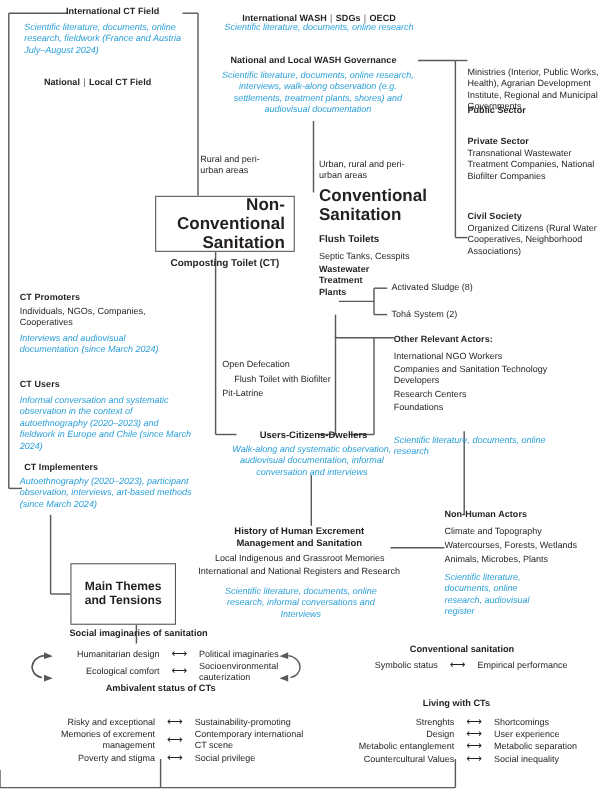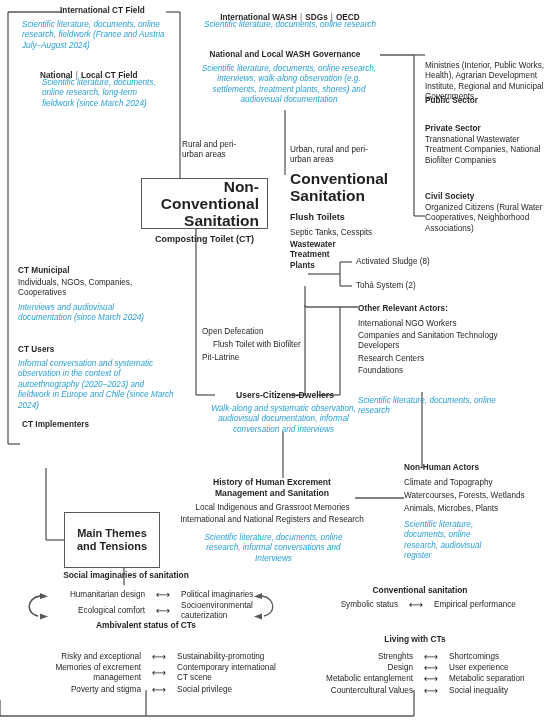--- a/index.html
+++ b/index.html
@@ -110,21 +110,20 @@
   </svg>
 
   <div class="n hd rt" style="left:60px;top:6px;width:110px;">International CT Field</div>
 
   <div class="n mt rt" style="left:22px;top:20px;width:148px;">Scientific literature, documents, online research, fieldwork (France and Austria July–August 2024)</div>
 
   <div class="n rt" style="left:40px;top:64px;width:130px;">
     <span class="hd">National</span><span class="hd sep">|</span><span class="hd">Local CT Field</span>
   </div>
 
-  <div class="n mt rt" style="left:42px;top:78px;width:128px;">Scientific literature, documents, online research, long-term fieldwork (since March 2024)</div>
 
   <div class="n ctr" style="left:195px;top:6px;width:190px;">
     <span class="hd">International WASH</span><span class="hd sep">|</span><span class="hd">SDGs</span><span class="hd sep">|</span><span class="hd">OECD</span>
   </div>
 
   <div class="n mt ctr" style="left:200px;top:20px;width:180px;">Scientific literature, documents, online research</div>
 
   <div class="n hd ctr" style="left:190px;top:50px;width:190px;">National and Local WASH Governance</div>
 
   <div class="n mt ctr" style="left:196px;top:64px;width:186px;">Scientific literature, documents, online research, interviews, walk-along observation (e.g. settlements, treatment plants, shores) and audiovisual documentation</div>
@@ -163,28 +162,29 @@
 
   <div class="n hd lf" style="left:290px;top:240px;width:60px;">
     <span>Wastewater</span><br>
     <span>Treatment</span><br>
     <span>Plants</span>
   </div>
 
   <div class="n bd lf" style="left:356px;top:257px;width:110px;">Activated Sludge (8)</div>
   <div class="n bd lf" style="left:356px;top:281px;width:110px;">Tohá System (2)</div>
 
-  <div class="n hd lf" style="left:18px;top:266px;width:160px;">CT Municipal</div>
+  <div class="n hd lf" style="left:18px;top:266px;width:160px;">CT Promoters</div>
   <div class="n bd lf" style="left:18px;top:278px;width:150px;">Individuals, NGOs, Companies, Cooperatives</div>
   <div class="n mt lf" style="left:18px;top:303px;width:152px;">Interviews and audiovisual documentation (since March 2024)</div>
 
   <div class="n hd lf" style="left:18px;top:345px;width:160px;">CT Users</div>
   <div class="n mt lf" style="left:18px;top:359px;width:158px;">Informal conversation and systematic observation in the context of autoethnography (2020–2023) and fieldwork in Europe and Chile (since March 2024)</div>
 
   <div class="n hd lf" style="left:22px;top:420px;width:160px;">CT Implementers</div>
+  <div class="n mt lf" style="left:18px;top:433px;width:160px;">Autoethnography (2020–2023), participant observation, interviews, art-based methods (since March 2024)</div>
 
   <div class="n bd lf" style="left:202px;top:327px;width:130px;">Open Defecation</div>
   <div class="n bd lf" style="left:202px;top:340px;width:130px;padding-left:11px;">Flush Toilet with Biofilter</div>
   <div class="n bd lf" style="left:202px;top:353px;width:130px;">Pit-Latrine</div>
 
   <div class="n ctr" style="left:215px;top:390px;width:140px;font-weight:bold;font-size:8.6px;">Users-Citizens-Dwellers</div>
   <div class="n mt ctr" style="left:196px;top:404px;width:175px;">Walk-along and systematic observation, audiovisual documentation, informal conversation and interviews</div>
 
   <div class="n hd lf" style="left:358px;top:304px;width:160px;">Other Relevant Actors:</div>
   <div class="n bd lf" style="left:358px;top:319px;width:170px;">International NGO Workers</div>

